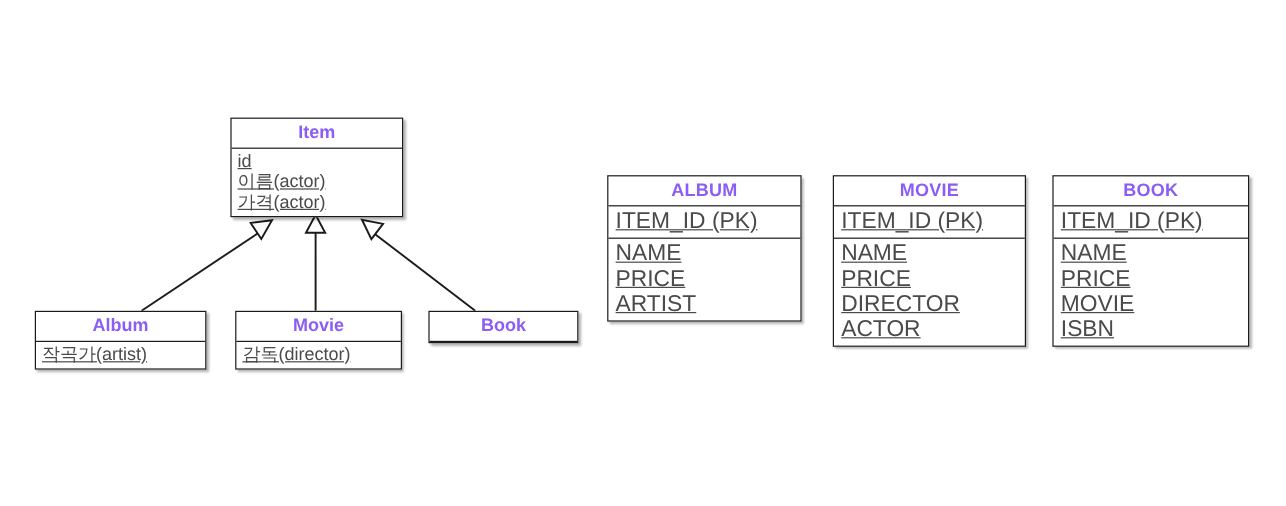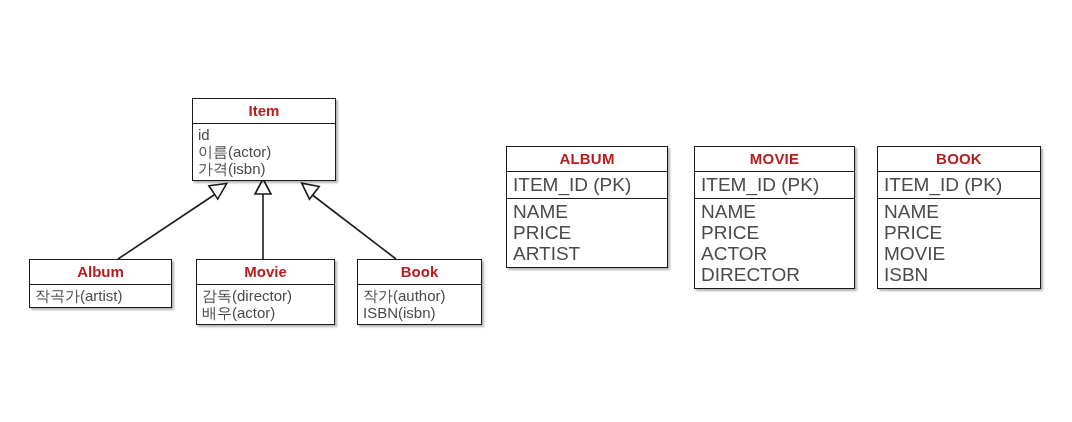--- a/index.html
+++ b/index.html
@@ -28,33 +28,34 @@
     position: absolute;
     box-sizing: border-box;
     background: #ffffff;
     border: 1.4px solid #1b1b1b;
     box-shadow: 2px 2px 2px rgba(0,0,0,0.30);
   }
   .box-title {
     box-sizing: border-box;
     text-align: center;
     font-weight: bold;
-    color: #b91c1c;
+    color: #8b5cf6;
     border-bottom: 1.4px solid #1b1b1b;
     line-height: 1;
     white-space: nowrap;
   }
   .box-section {
     box-sizing: border-box;
     padding: 1px 4px 2px 4px;
   }
   .attr {
     color: #4a4a4a;
     white-space: nowrap;
     line-height: 1.0;
+    text-decoration: underline;
   }
 
   
   .uml .box-title {
     font-size: 15px;
     padding: 4px 0 5px 0;
   }
   .uml .attr {
     font-size: 15px;
     padding: 1px 0 1px 0;
@@ -106,45 +107,40 @@
       <line x1="396" y1="259" x2="308.5" y2="192"></line>
       <polygon points="316,180 300,188 316,196" transform="rotate(37.5 308 188)"></polygon>
     </g>
   </svg>
 
   <div class="box uml" style="left:192px; top:98px; width:144px;">
     <div class="box-title">Item</div>
     <div class="box-section">
       <div class="attr">id</div>
       <div class="attr">이름(actor)</div>
-      <div class="attr">가격(isbn)</div>
+      <div class="attr">가격(actor)</div>
     </div>
   </div>
 
   <div class="box uml" style="left:29px; top:259px; width:143px;">
     <div class="box-title">Album</div>
     <div class="box-section">
       <div class="attr">작곡가(artist)</div>
     </div>
   </div>
 
   <div class="box uml" style="left:196px; top:259px; width:139px;">
     <div class="box-title">Movie</div>
     <div class="box-section">
       <div class="attr">감독(director)</div>
-      <div class="attr">배우(actor)</div>
     </div>
   </div>
 
   <div class="box uml" style="left:357px; top:259px; width:125px;">
     <div class="box-title">Book</div>
-    <div class="box-section">
-      <div class="attr">작가(author)</div>
-      <div class="attr">ISBN(isbn)</div>
-    </div>
   </div>
 
   <div class="box er" style="left:506px; top:146px; width:162px;">
     <div class="box-title">ALBUM</div>
     <div class="box-section pk-section">
       <div class="attr">ITEM_ID (PK)</div>
     </div>
     <div class="box-section">
       <div class="attr">NAME</div>
       <div class="attr">PRICE</div>
@@ -153,22 +149,22 @@
   </div>
 
   <div class="box er" style="left:694px; top:146px; width:161px;">
     <div class="box-title">MOVIE</div>
     <div class="box-section pk-section">
       <div class="attr">ITEM_ID (PK)</div>
     </div>
     <div class="box-section">
       <div class="attr">NAME</div>
       <div class="attr">PRICE</div>
+      <div class="attr">DIRECTOR</div>
       <div class="attr">ACTOR</div>
-      <div class="attr">DIRECTOR</div>
     </div>
   </div>
 
   <div class="box er" style="left:877px; top:146px; width:164px;">
     <div class="box-title">BOOK</div>
     <div class="box-section pk-section">
       <div class="attr">ITEM_ID (PK)</div>
     </div>
     <div class="box-section">
       <div class="attr">NAME</div>

